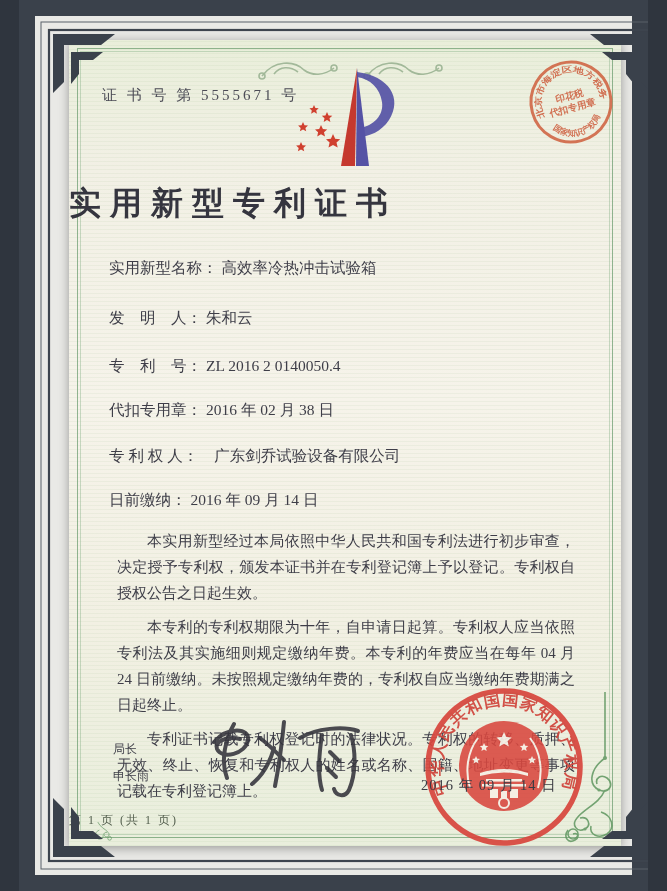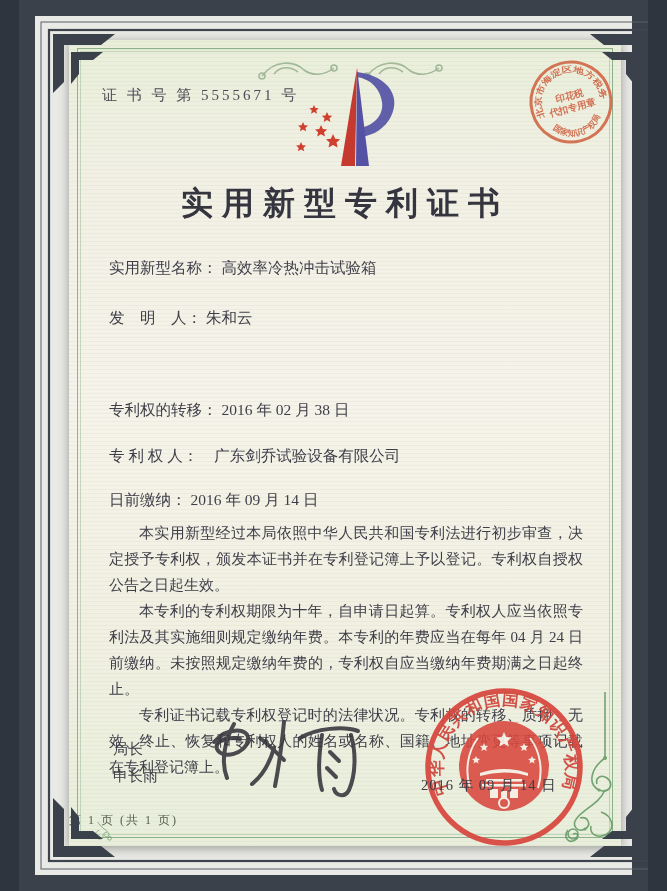--- a/index.html
+++ b/index.html
@@ -12,29 +12,29 @@
     position:absolute;left:50px;top:40px;width:552px;height:806px;
     background:
       repeating-linear-gradient(0deg, rgba(150,185,135,0.10) 0 1px, rgba(255,255,255,0) 1px 4px),
       linear-gradient(180deg,#e9eeda 0%,#f2f0e5 16%,#f6f3ea 45%,#f2f0e3 72%,#e9eedc 100%);
     box-shadow:0 2px 10px rgba(0,0,0,0.35);
     z-index:2;
   }
   .green-border{position:absolute;left:8px;top:8px;right:8px;bottom:8px;border:1.5px solid rgba(110,158,112,0.75);}
   .green-border-inner{position:absolute;left:11px;top:11px;right:11px;bottom:11px;border:1px solid rgba(140,180,140,0.45);}
   .cert-no{position:absolute;left:33px;top:46px;font-size:15px;letter-spacing:3px;color:#4c4c56;}
-  .title{position:absolute;left:0;top:142px;width:100%;text-align:center;font-size:32px;font-weight:700;letter-spacing:9px;color:#35353f;}
+  .title{position:absolute;left:0;top:142px;width:100%;font-size:32px;font-weight:700;letter-spacing:9px;color:#35353f;}
   .row{position:absolute;left:40px;width:480px;font-size:15.5px;color:#3e3e48;white-space:nowrap;}
   .row .val{margin-left:4px;}
   .row-0{top:218px}.row-1{top:268px}.row-2{top:316px}.row-3{top:360px}
   .row-4{top:406px}.row-4 .val{margin-left:16px;}
   .row-5{top:450px}
   .paras{position:absolute;left:40px;top:480px;width:474px;font-size:15px;line-height:26px;color:#3e3e48;text-align:justify;}
-  .paras p{margin:0;text-indent:2em;}
-  .signer{position:absolute;left:44px;top:696px;font-size:15px;line-height:27px;color:#3e3e48;}
+  .paras p{margin:8px;text-indent:2em;}
+  .signer{position:absolute;left:44px;top:696px;font-size:12px;line-height:27px;color:#3e3e48;}
   .seal-date{position:absolute;left:352px;top:736px;width:170px;font-size:14.5px;letter-spacing:1px;color:#3b3b43;z-index:4;}
   .footer{position:absolute;left:0;top:772px;width:100%;text-align:left;font-size:12px;letter-spacing:2px;color:#55604f;}
   .abs{position:absolute;}
   svg{display:block;}
   .frame-svg{position:absolute;left:0;top:0;z-index:6;pointer-events:none;}
 </style>
 </head>
 <body>
 
 <div class="stage">
@@ -71,21 +71,22 @@
         <path d="M30,59 l1.9,4 4.3,.4 -3.2,2.9 1,4.2 -4,-2.2 -3.8,2.2 .9,-4.2 -3.1,-2.9 4.2,-.4 z"></path>
         <path d="M42,68 l2.2,4.7 5,.5 -3.7,3.4 1.2,4.9 -4.7,-2.6 -4.5,2.6 1.1,-4.9 -3.6,-3.4 4.9,-.5 z"></path>
         <path d="M10,76 l1.5,3.2 3.5,.3 -2.6,2.4 .8,3.4 -3.2,-1.8 -3.1,1.8 .8,-3.4 -2.6,-2.4 3.4,-.3 z"></path>
       </g>
     </svg>
 
     <div class="title">实用新型专利证书</div>
 
     <div class="row row-1"><span>发　明　人：</span><span class="val">朱和云</span></div>
     <div class="row row-0"><span>实用新型名称：</span><span class="val">高效率冷热冲击试验箱</span></div>
-    <div class="row row-3"><span>专利权的转移：</span><span class="val">2016 年 02 月 38 日</span></div>
+    <div class="row row-2"><span>专　利　号：</span><span class="val">ZL 2016 2 0140050.4</span></div>
+    <div class="row row-3"><span>代扣专用章：</span><span class="val">2016 年 02 月 38 日</span></div>
     <div class="row row-4"><span>专 利 权 人：</span><span class="val">广东剑乔试验设备有限公司</span></div>
     <div class="row row-5"><span>日前缴纳：</span><span class="val">2016 年 09 月 14 日</span></div>
 
     <div class="paras">
       <p>本实用新型经过本局依照中华人民共和国专利法进行初步审查，决定授予专利权，颁发本证书并在专利登记簿上予以登记。专利权自授权公告之日起生效。</p>
       <p>本专利的专利权期限为十年，自申请日起算。专利权人应当依照专利法及其实施细则规定缴纳年费。本专利的年费应当在每年 04 月 24 日前缴纳。未按照规定缴纳年费的，专利权自应当缴纳年费期满之日起终止。</p>
       <p>专利证书记载专利权登记时的法律状况。专利权的转移、质押、无效、终止、恢复和专利权人的姓名或名称、国籍、地址变更等事项记载在专利登记簿上。</p>
     </div>
 
     <div class="signer">

